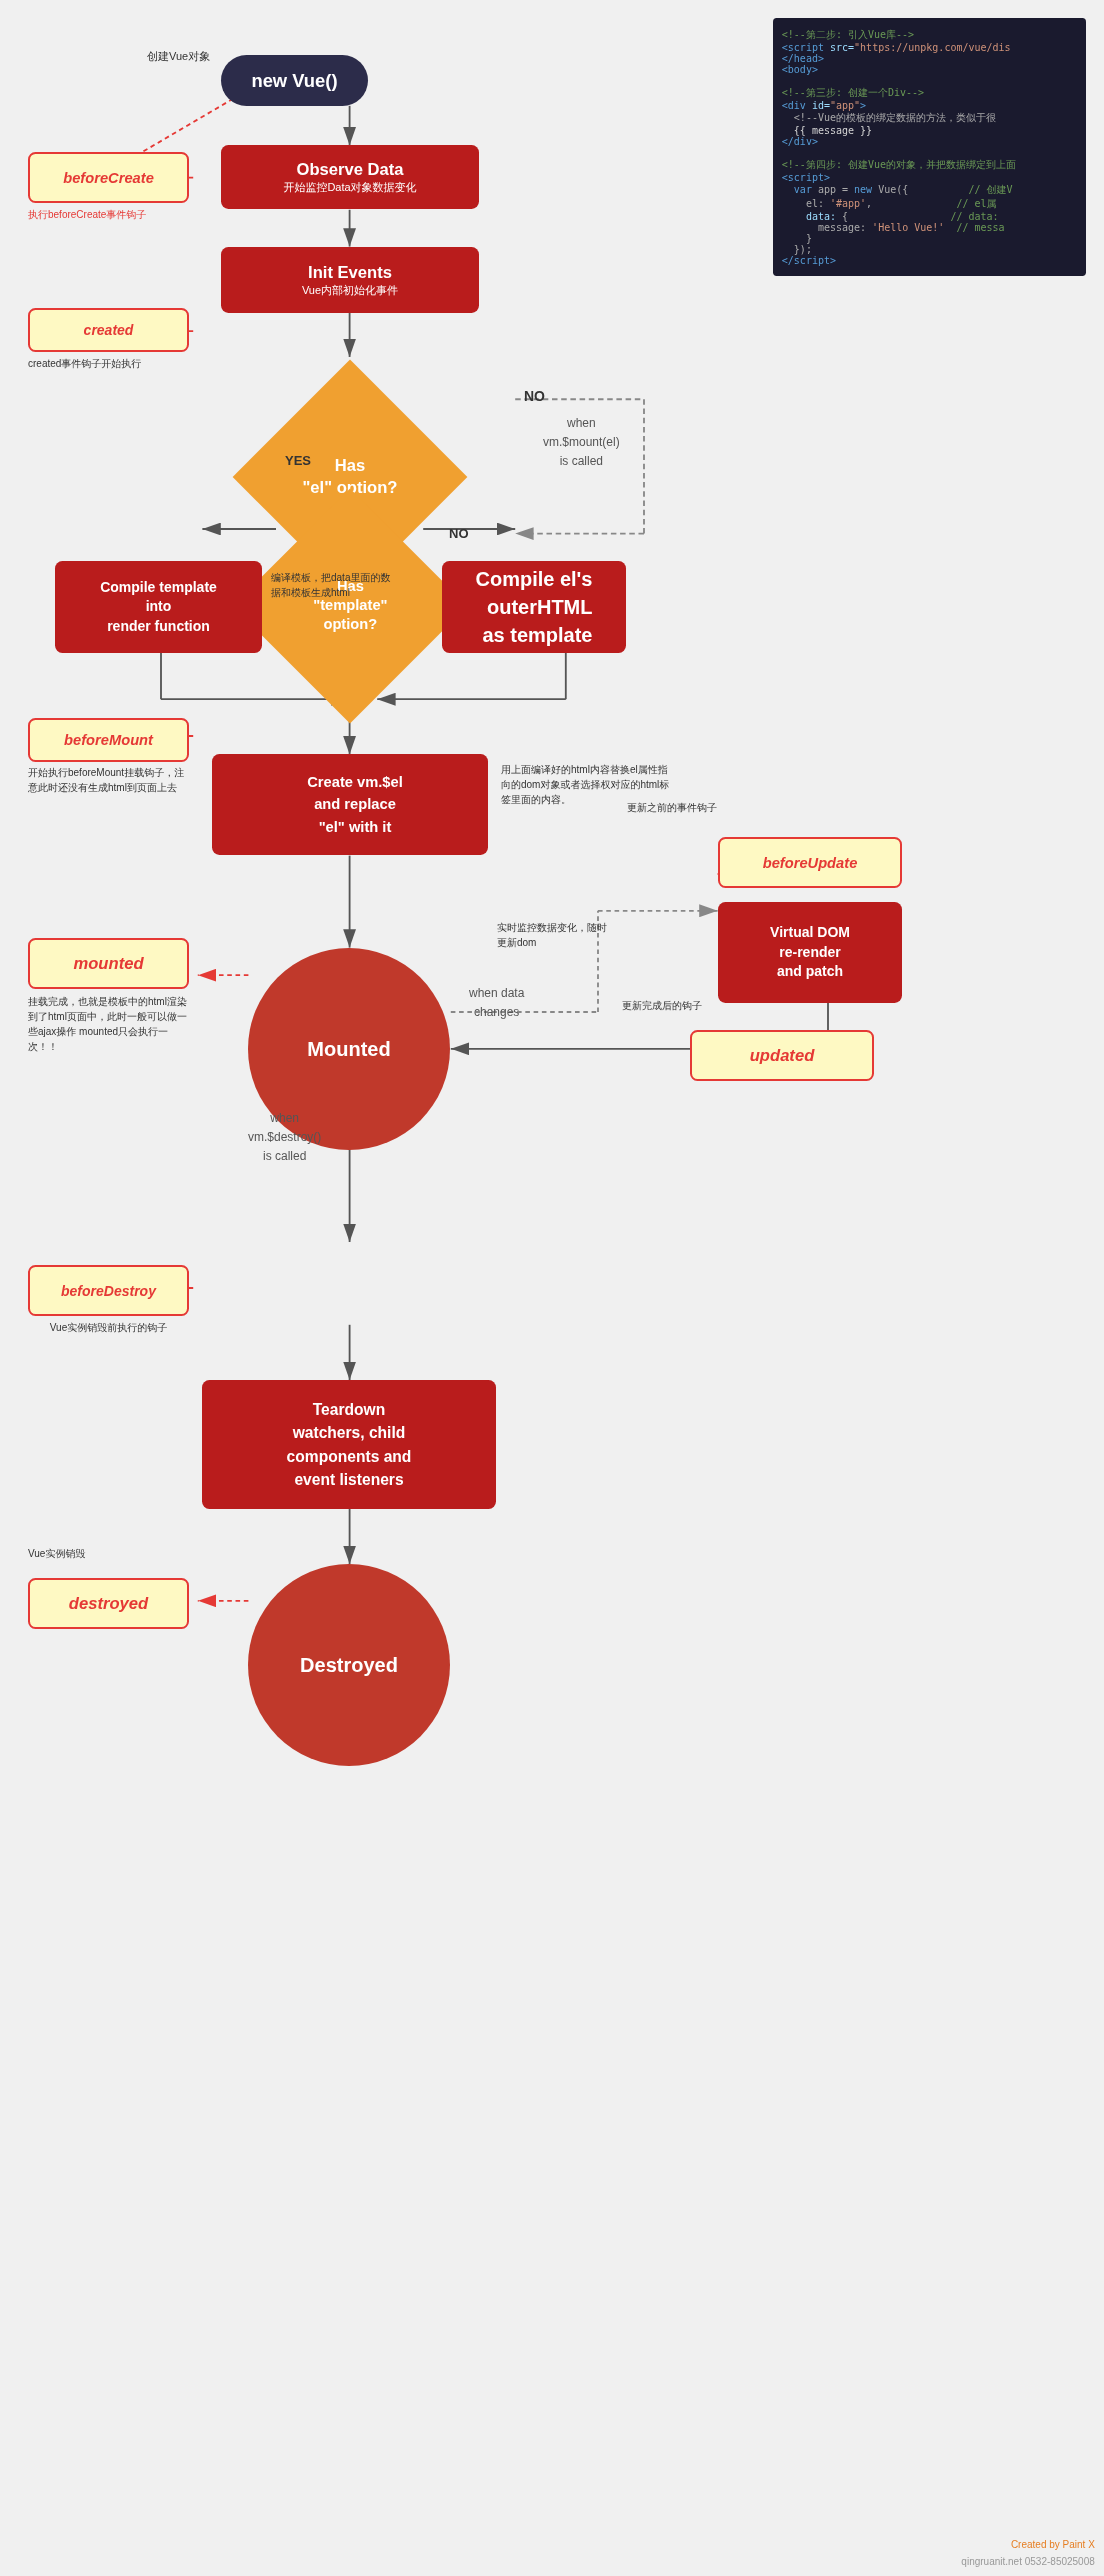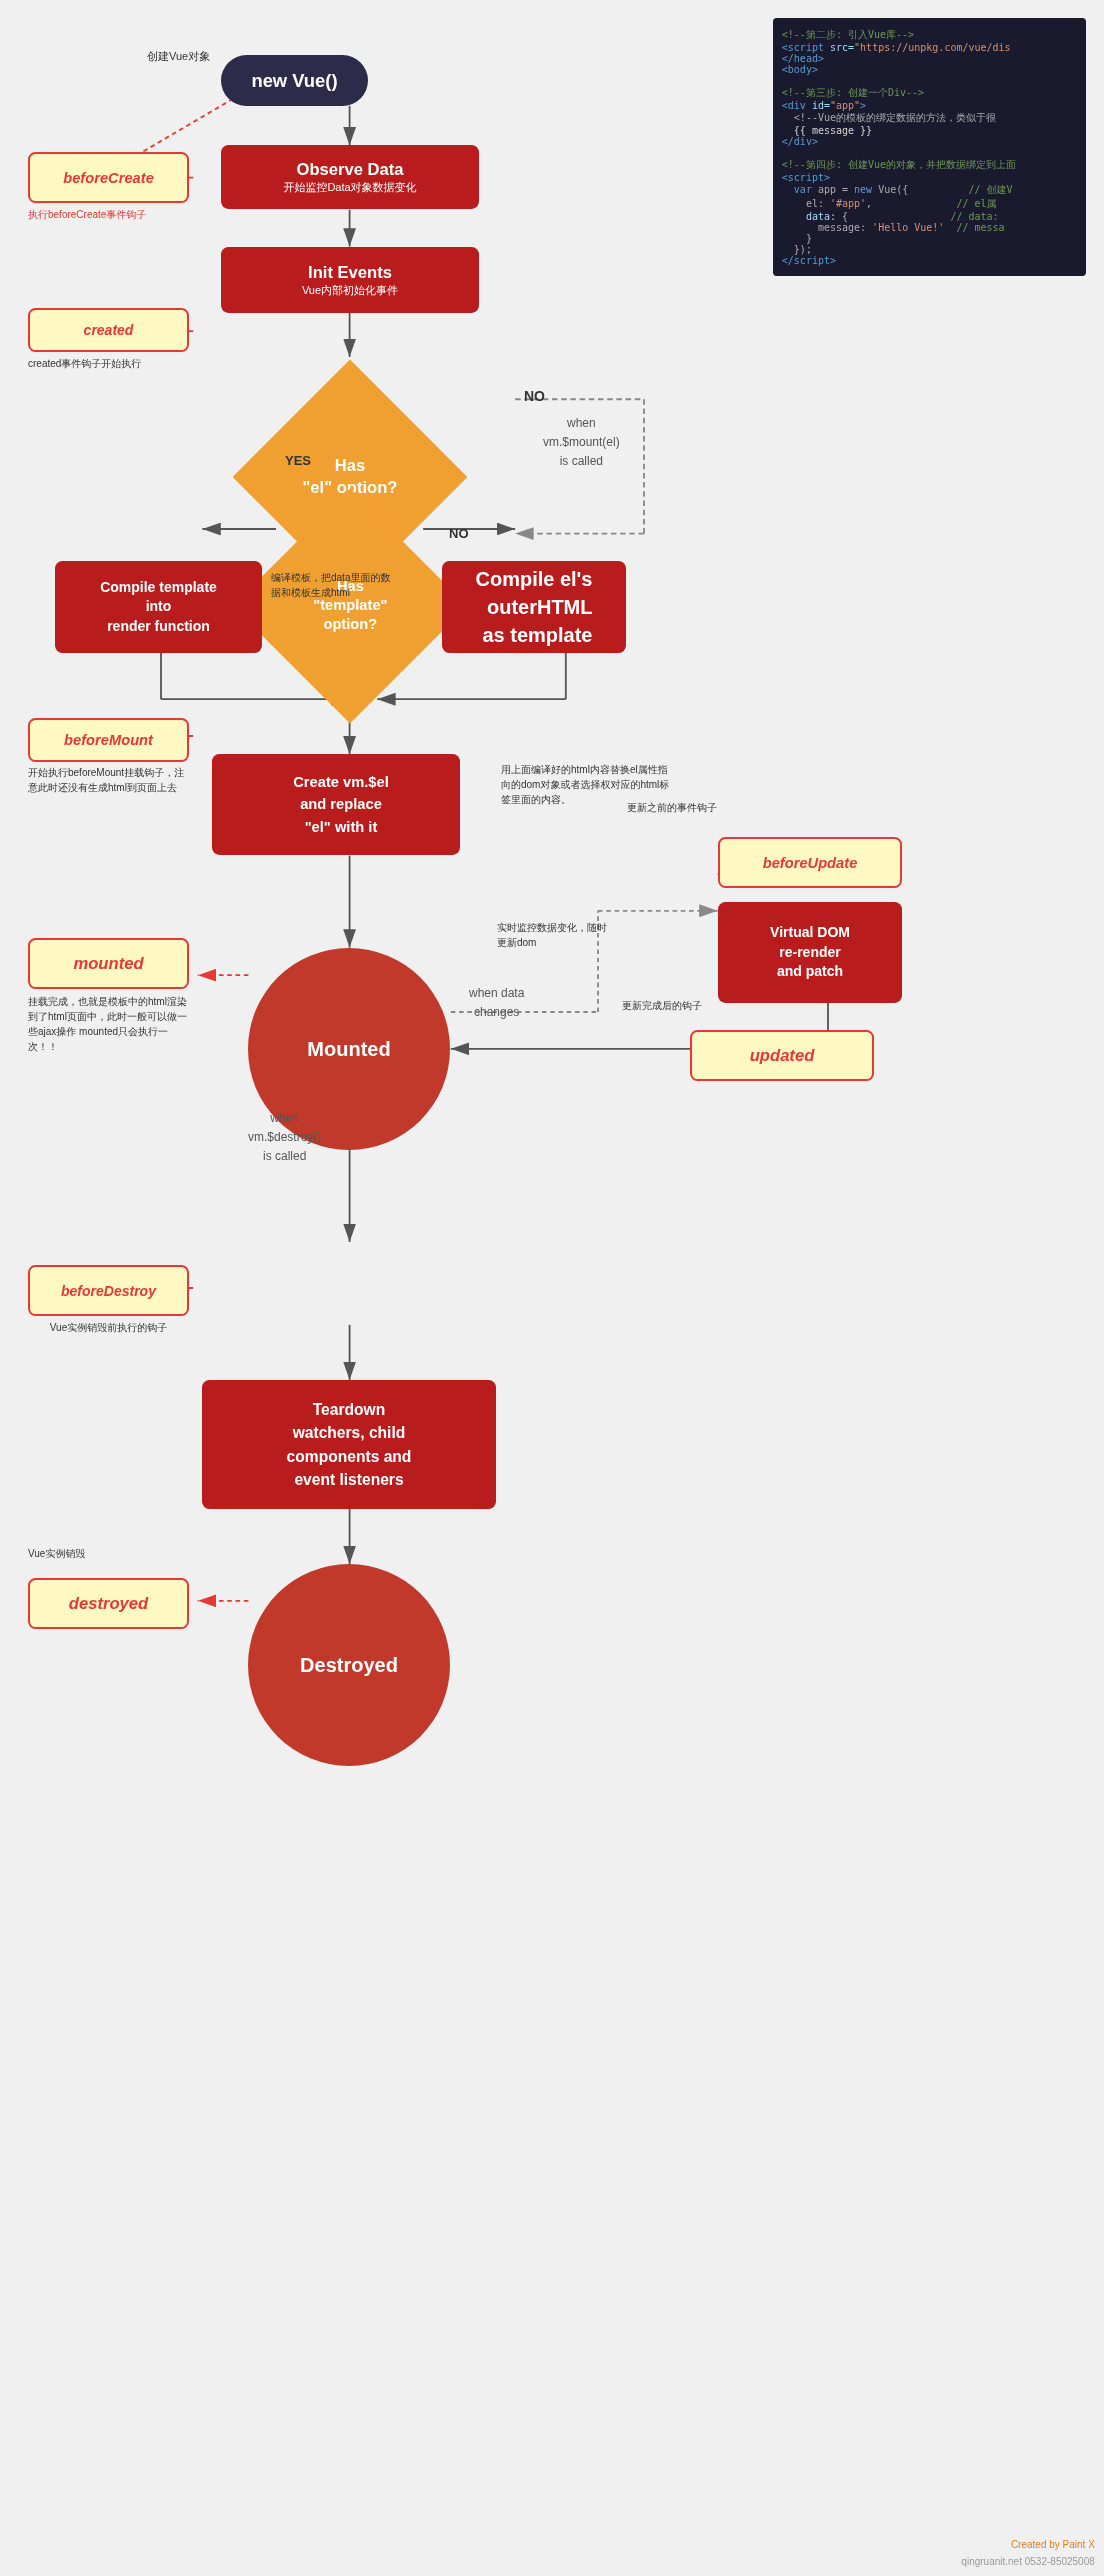--- a/index.html
+++ b/index.html
@@ -310,21 +310,21 @@
 
   <div class="flow-element node-green" style="top:561px; left:442px; width:184px; height:92px;">
     <span style="font-weight:bold; font-size:20px; line-height:1.4;text-align:right;">Compile el's<br>outerHTML<br>as template</span>
   </div>
 
   <div class="flow-element node-hook" style="top:718px; left:28px; width:161px; height:44px;">
     <span style="font-style:italic; color:#e53935; font-size:14.7px;">beforeMount</span>
   </div>
   <div class="annotation" style="top:765px; left:28px; font-size:10px; color:#333; width:161px; line-height:1.5;">开始执行beforeMount挂载钩子，注意此时还没有生成html到页面上去</div>
 
-  <div class="flow-element node-green" style="top:754px; left:212px; width:248px; height:101px;padding-left:10px;">
+  <div class="flow-element node-green" style="top:754px; left:212px; width:276px; height:101px;padding-left:10px;">
     <span style="font-weight:bold; font-size:14.7px; line-height:1.5;">Create vm.$el<br>and replace<br>"el" with it</span>
   </div>
 
   <div class="annotation" style="top:762px; left:501px; font-size:10px; color:#333; width:170px; line-height:1.5;">用上面编译好的html内容替换el属性指向的dom对象或者选择权对应的html标签里面的内容。</div>
 
   <div class="flow-element node-hook" style="top:938px; left:28px; width:161px; height:51px;">
     <span style="font-style:italic; color:#e53935; font-size:16.6px;">mounted</span>
   </div>
   <div class="annotation" style="top:994px; left:28px; font-size:10px; color:#333; width:161px; line-height:1.5;">挂载完成，也就是模板中的html渲染到了html页面中，此时一般可以做一些ajax操作 mounted只会执行一次！！</div>
 

